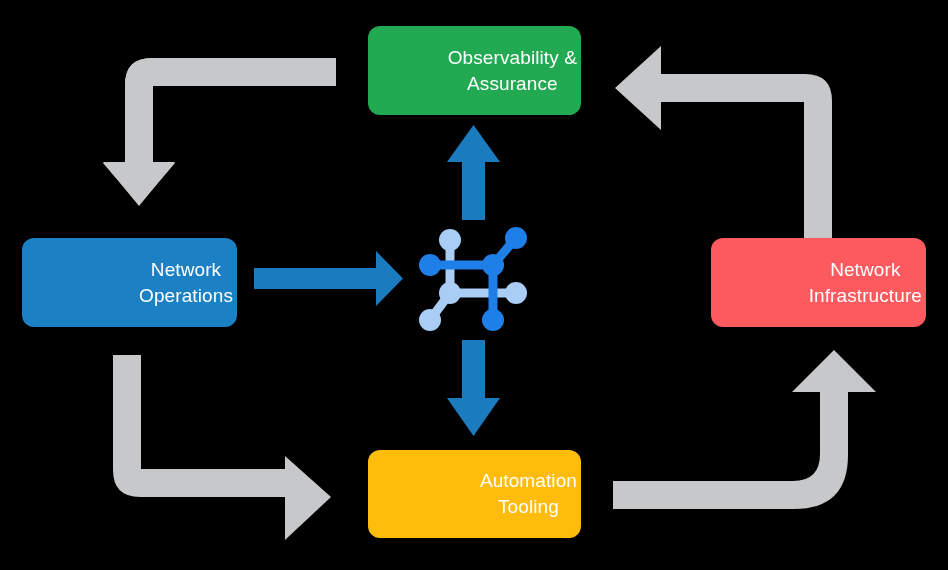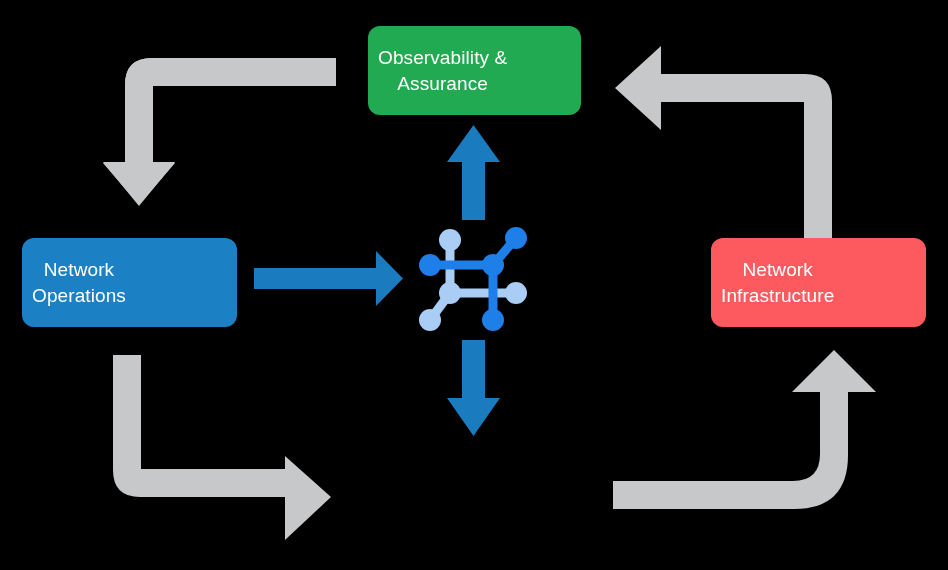--- a/index.html
+++ b/index.html
@@ -12,30 +12,30 @@
     width: 948px;
     height: 570px;
     background: #000000;
     overflow: hidden;
     font-family: "Liberation Sans", sans-serif;
   }
   .node-box {
     position: absolute;
     display: flex;
     align-items: center;
-    justify-content: flex-start;
+    justify-content: flex-end;
     text-align: center;
     border-radius: 12px;
     color: #ffffff;
     font-size: 19px;
     line-height: 1.35;
     font-weight: 400;
     letter-spacing: 0.1px;
     box-sizing: border-box;
-    padding: 4px 10px;
+    padding: 4px 4px;
   }
   .node-label {
     white-space: pre-line;
     display: block;
   }
   #box-observability {
     left: 368px; top: 26px; width: 213px; height: 89px;
   }
   #box-network-operations {
     left: 22px; top: 238px; width: 215px; height: 89px;
@@ -117,20 +117,24 @@
   <div class="node-box" id="box-network-operations" style="background:#1b81c4;">
     <span class="node-label">Network
 Operations</span>
   </div>
 
   <div class="node-box" id="box-network-infrastructure" style="background:#fd5a5f;">
     <span class="node-label">Network
 Infrastructure</span>
   </div>
 
+  <div class="node-box" id="box-automation-tooling" style="background:#ffbc0b;">
+    <span class="node-label">Automation
+Tooling</span>
+  </div>
 
   <svg class="svg-layer" viewBox="0 0 948 570" xmlns="http://www.w3.org/2000/svg">
 
     <g>
       <rect x="254" y="268" width="122" height="21" fill="#1b7bbf"></rect>
       <polygon points="376,251 376,306 403,278.5" fill="#1b7bbf"></polygon>
     </g>
 
     <g>
       <rect x="462" y="160" width="23" height="60" fill="#1b7bbf"></rect>

